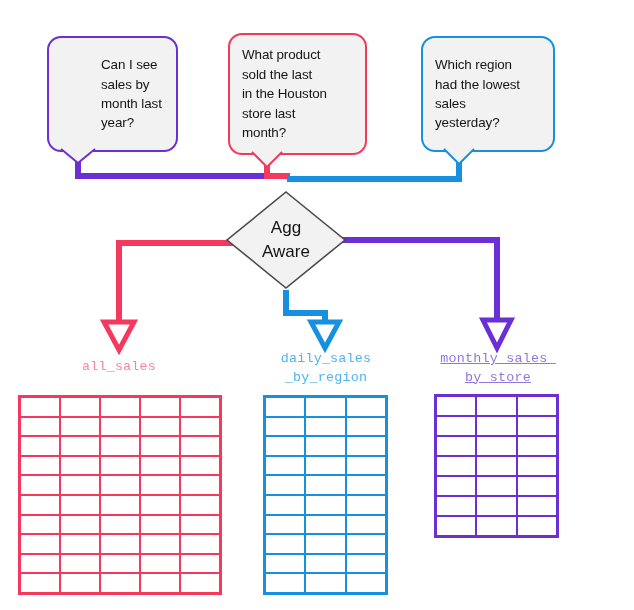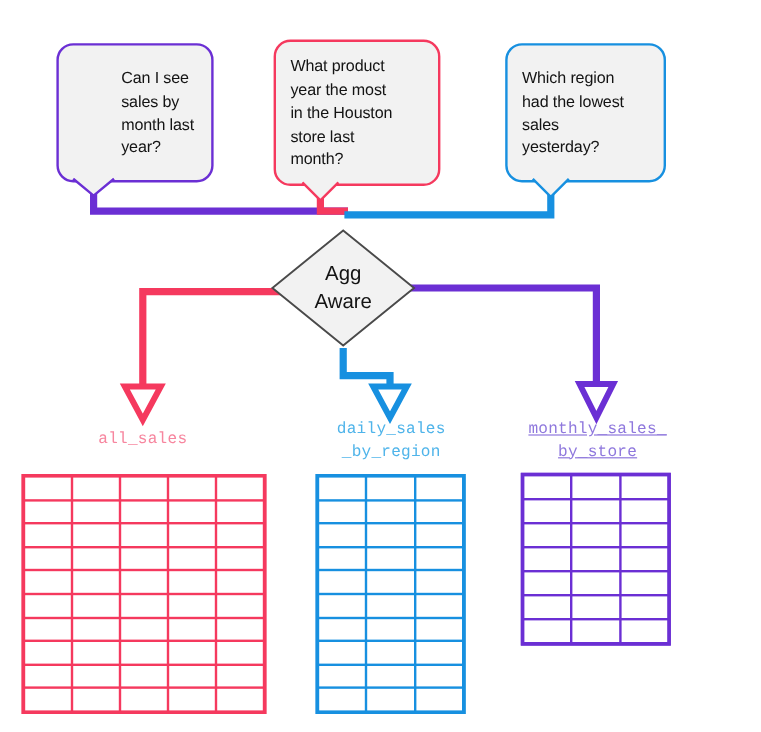--- a/index.html
+++ b/index.html
@@ -135,21 +135,21 @@
 month last
 year?</div>
   </div>
   <svg style="position:absolute; left:47px; top:148px; width:131px; height:22px;" viewBox="0 0 131 22" xmlns="http://www.w3.org/2000/svg">
     <path d="M 14 1 L 31 15 L 48 1" fill="#f2f2f2" stroke="#6b2fd4" stroke-width="2" stroke-linejoin="round"></path>
     <path d="M 14 1 L 14 1" fill="none"></path>
   </svg>
 
   <div class="bubble pink" style="left:228px; top:33px; width:139px; height:122px;">
     <div class="bubble-text">What product
-year the most
+sold the last
 in the Houston
 store last
 month?</div>
   </div>
   <svg style="position:absolute; left:228px; top:151px; width:139px; height:22px;" viewBox="0 0 139 22" xmlns="http://www.w3.org/2000/svg">
     <path d="M 24 1 L 39 16 L 54 1" fill="#f2f2f2" stroke="#f5395e" stroke-width="2" stroke-linejoin="round"></path>
   </svg>
 
   <div class="bubble blue" style="left:421px; top:36px; width:134px; height:116px;">
     <div class="bubble-text">Which region

